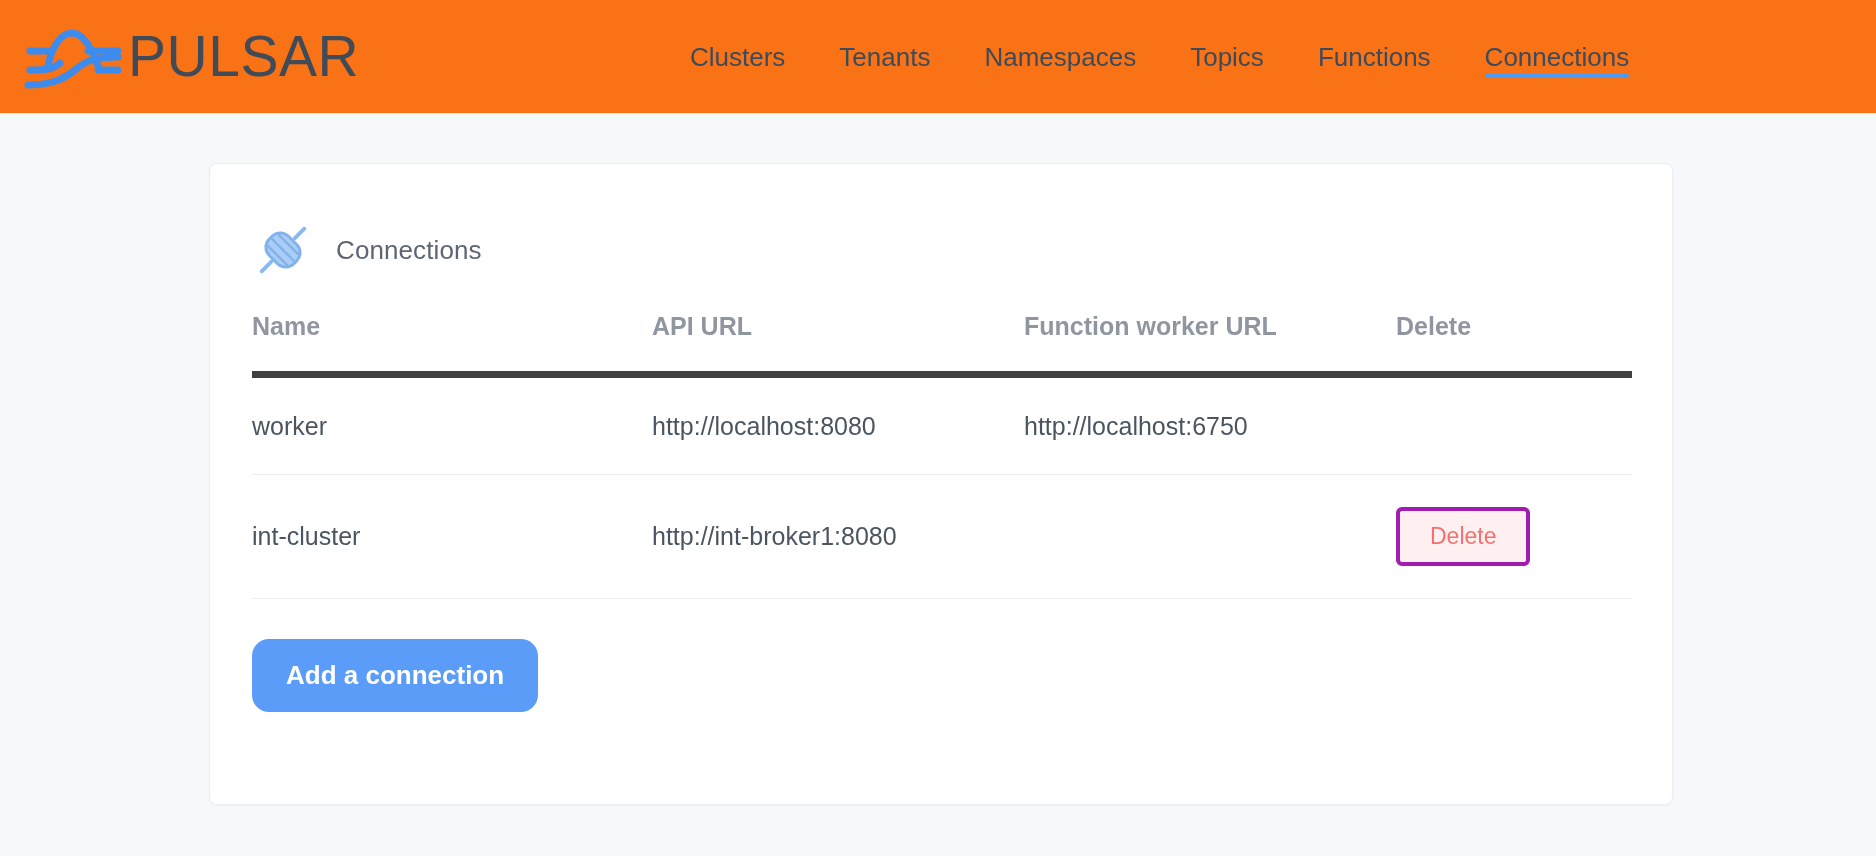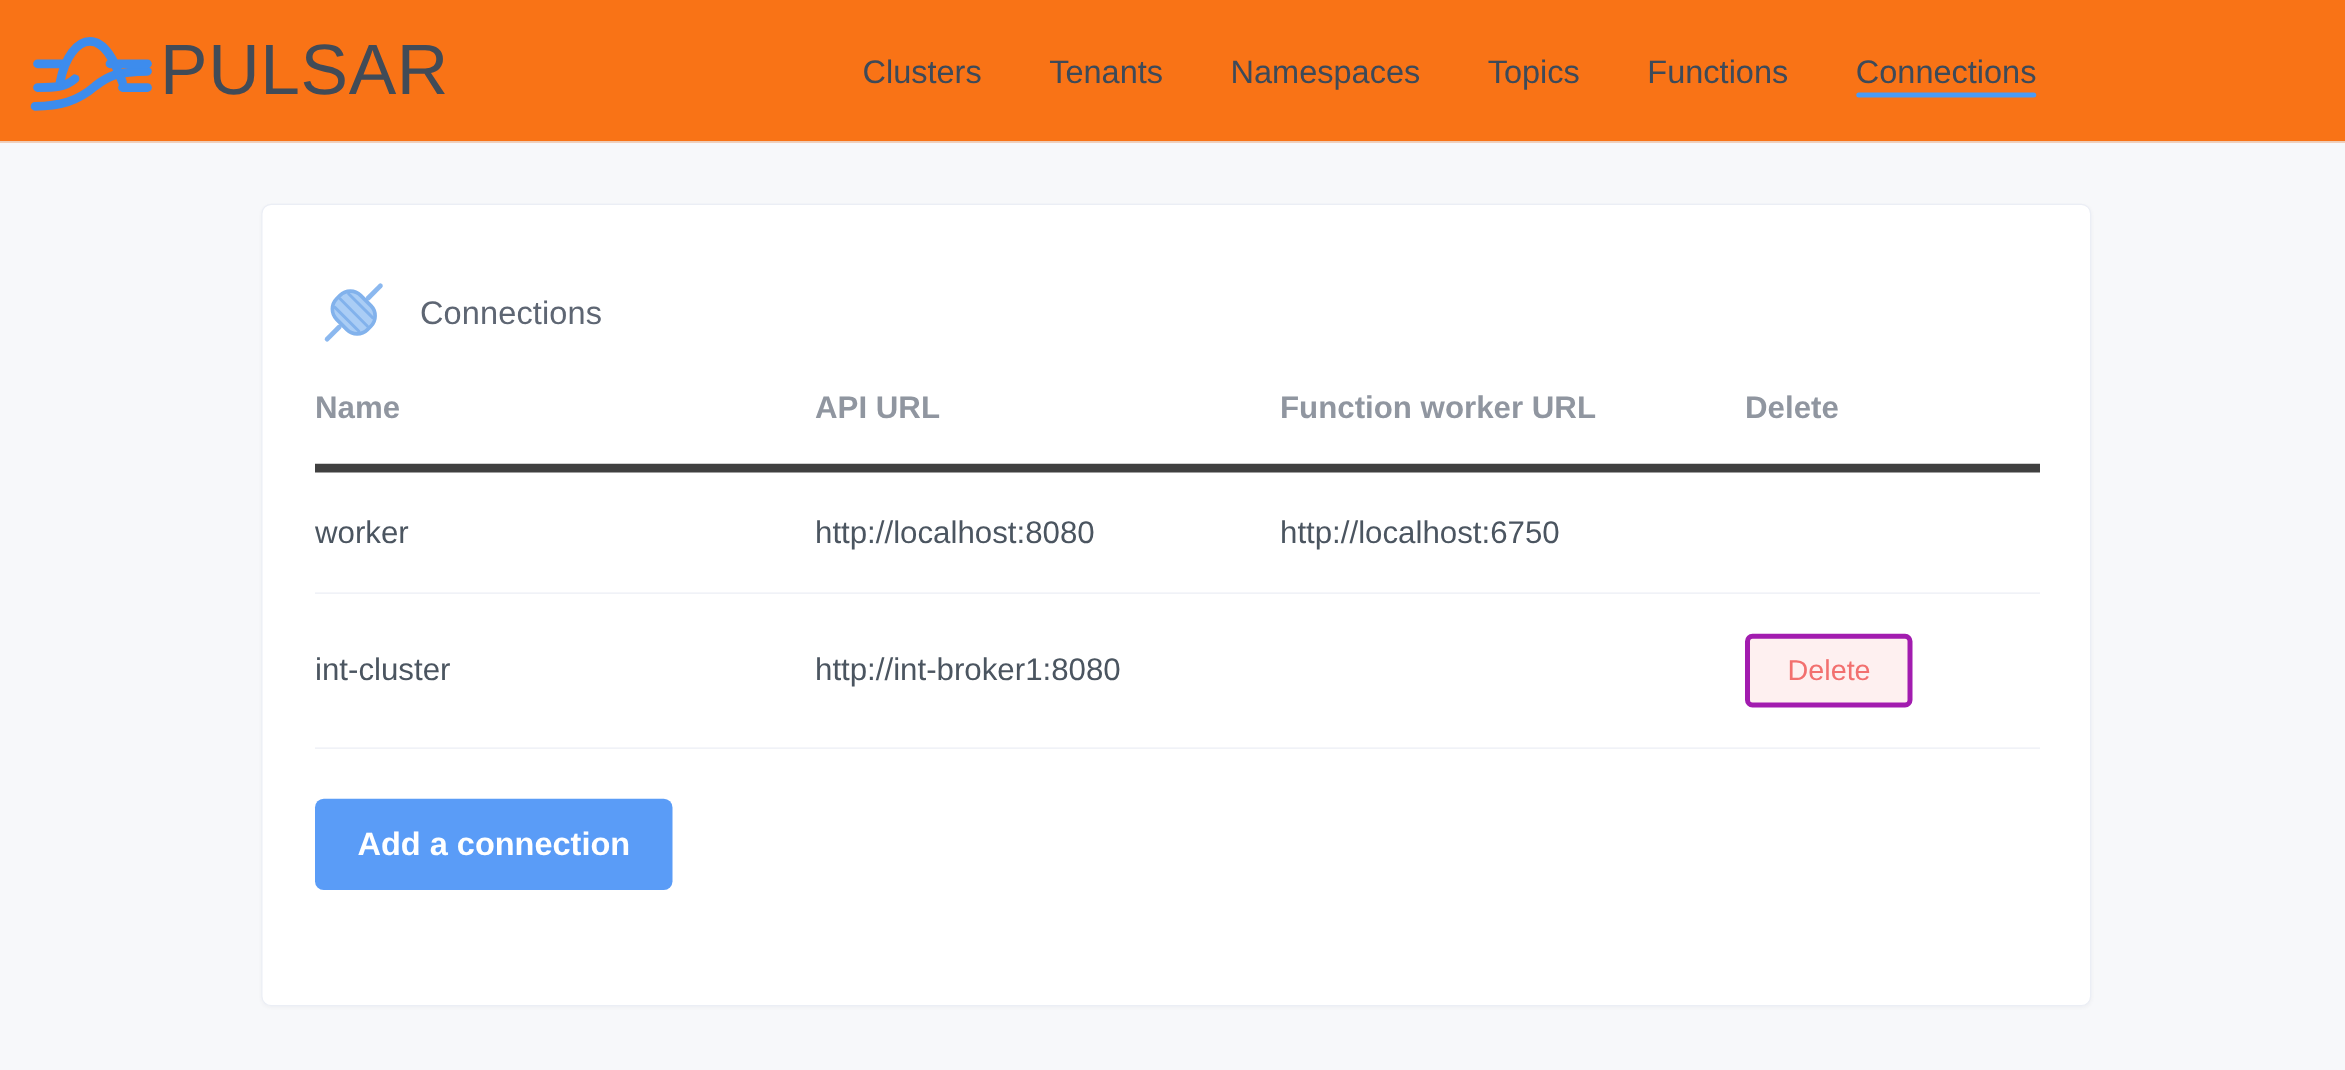--- a/index.html
+++ b/index.html
@@ -174,21 +174,21 @@
   }
 
   .card-footer {
     padding: 40px 0 0 42px;
   }
 
   .btn-primary {
     background: #5a9cf7;
     color: #ffffff;
     border: none;
-    border-radius: 7px;
+    border-radius: 17px;
     font-family: inherit;
     font-size: 26px;
     font-weight: 700;
     padding: 22px 34px;
     cursor: pointer;
     line-height: 1.1;
   }
 </style>
 </head>
 <body>

